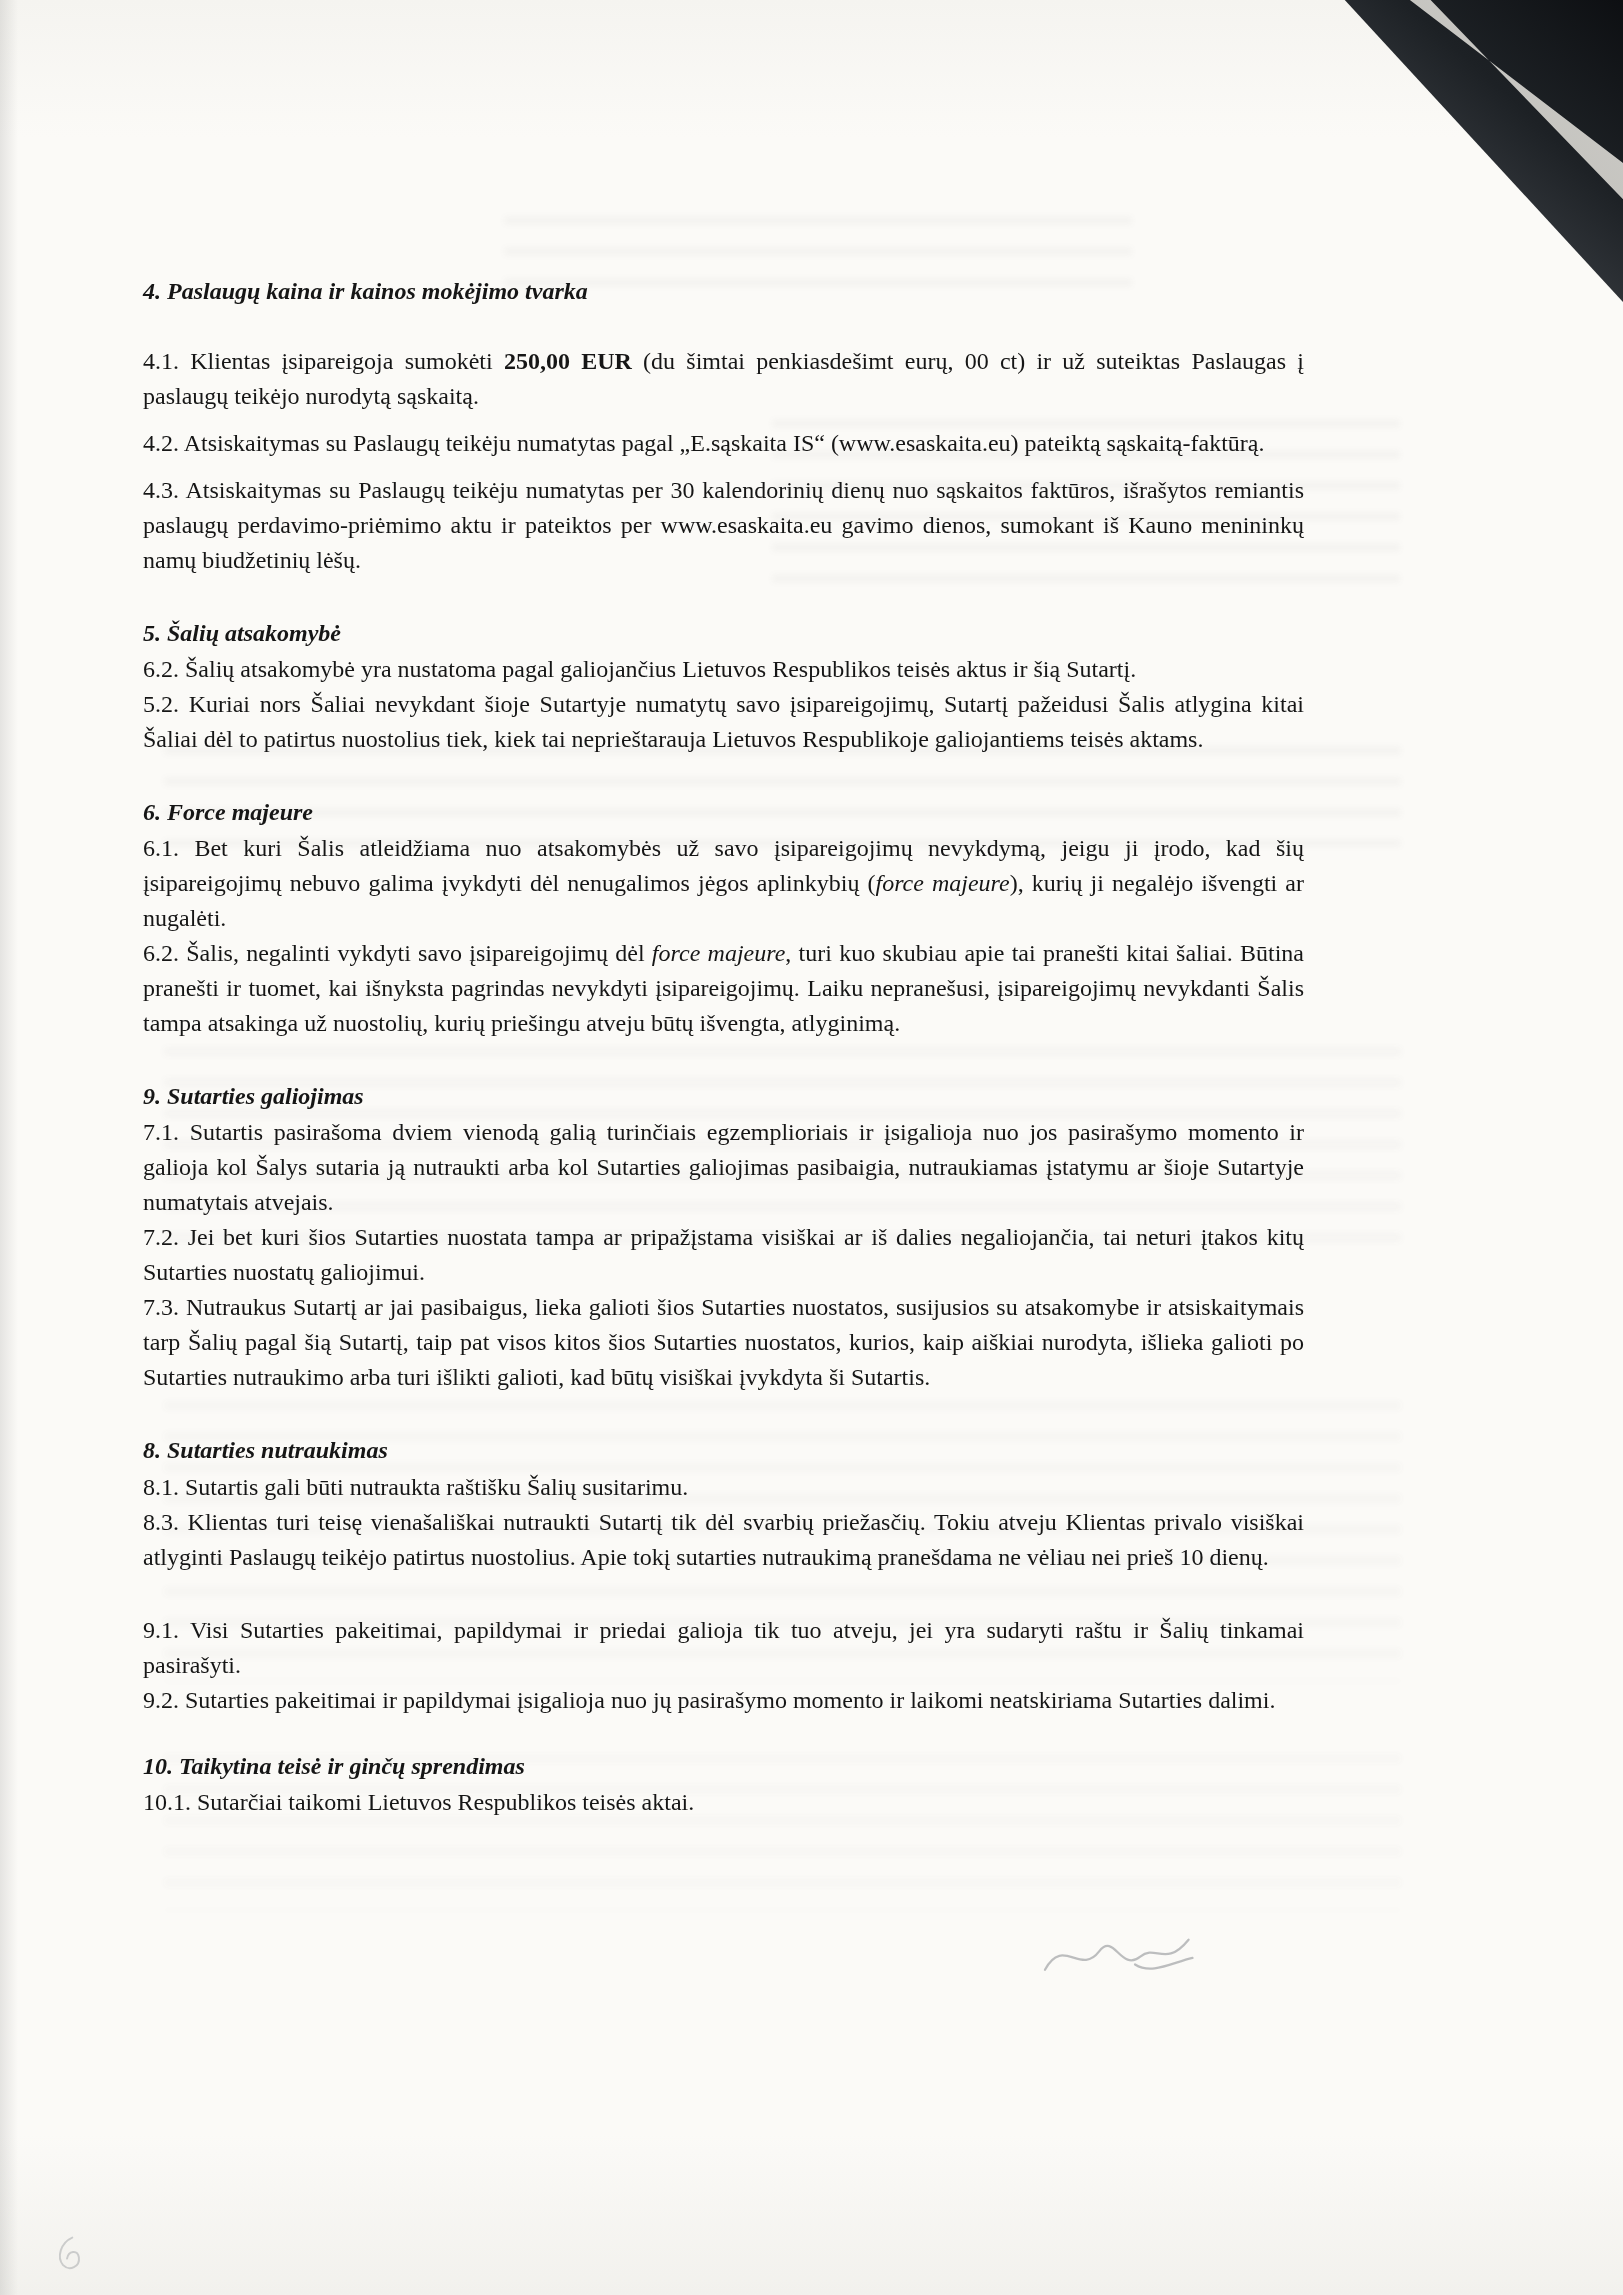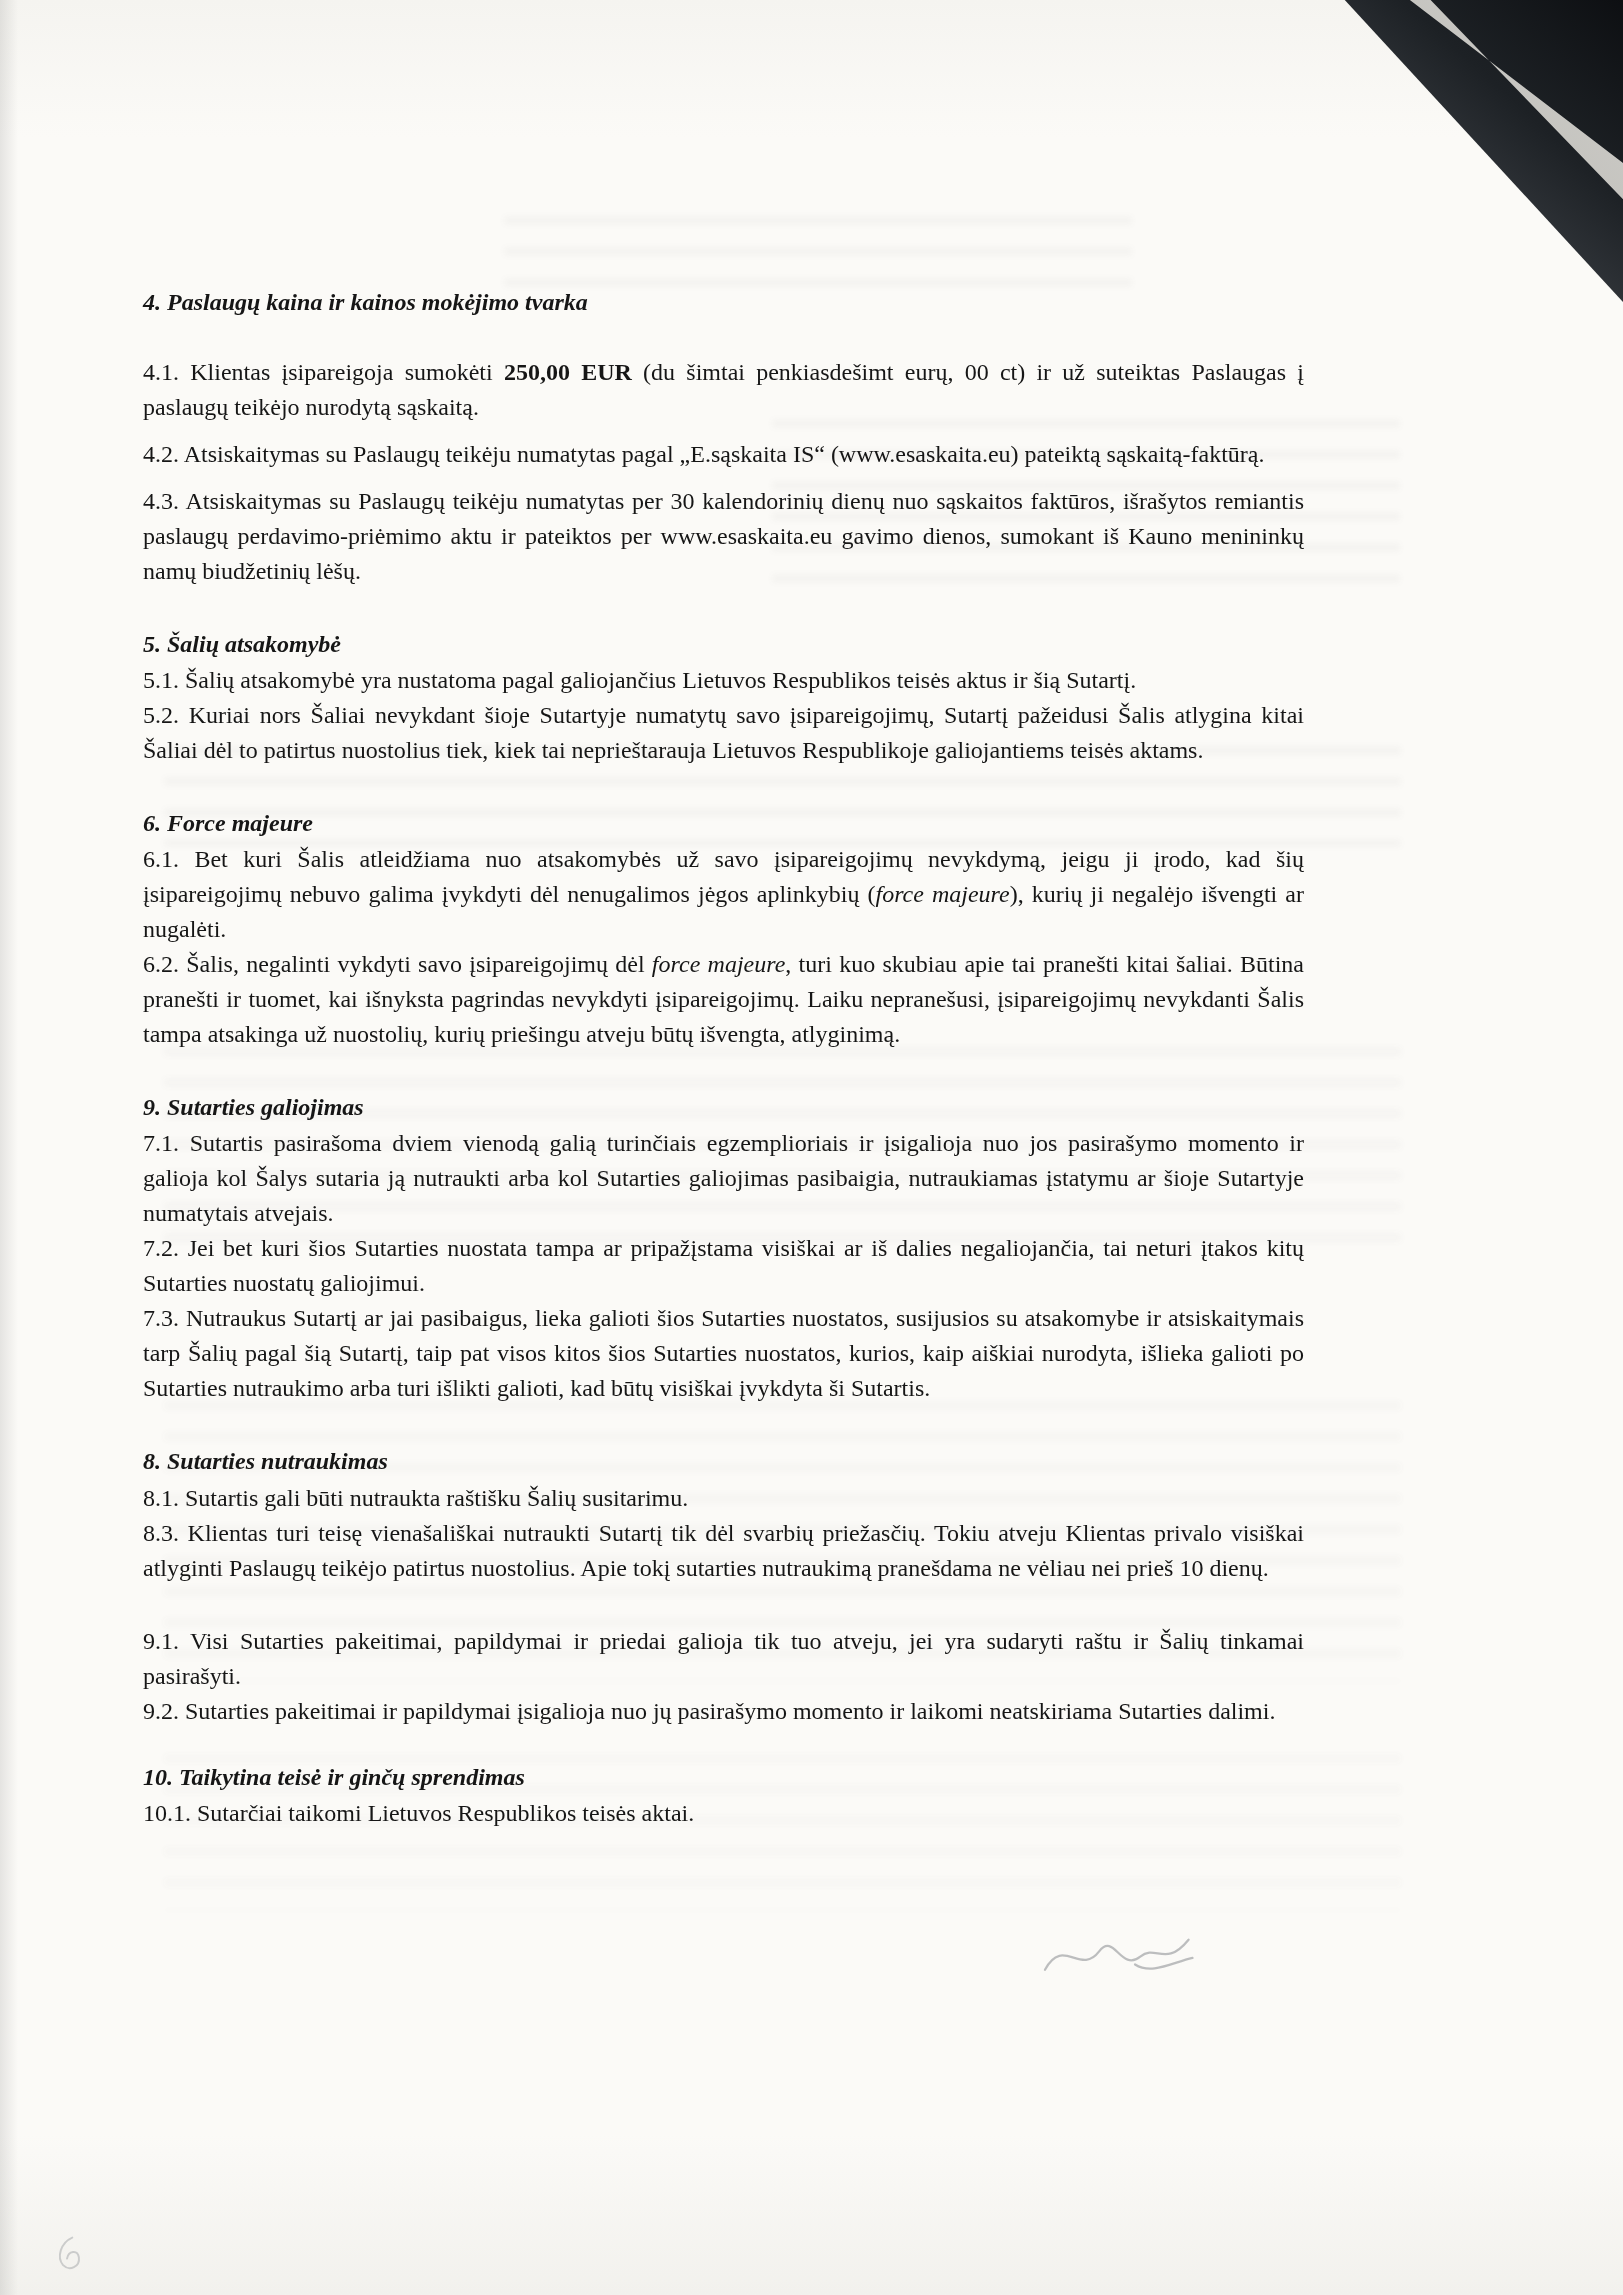--- a/index.html
+++ b/index.html
@@ -60,21 +60,21 @@
     line-height: 35px;
     z-index: 2;
   }
   h3.heading {
     font-size: 24px; line-height: 35px;
     font-weight: bold; font-style: italic;
     margin: 0 0 1.3px 0;
   }
   .para { margin: 0; }
   .section { margin-top: 38px; }
-  .section-4 { margin-top: 11px; }
+  .section-4 { margin-top: 0; }
   .section-4 h3.heading { margin-bottom: 35px; }
   .section-4 .para { margin: 0 0 11.8px 0; }
   .section-4 .para:last-child { margin-bottom: 0; }
   .section-10 { margin-top: 31px; }
   .amount { font-weight: bold; }
   .term { font-style: italic; }
 
   .signature-mark { position: absolute; left: 1037px; top: 1924px; z-index: 2; opacity: .55; }
   .corner-note { position: absolute; left: 46px; top: 2231px; z-index: 2; opacity: .45; }
 </style>
@@ -99,21 +99,21 @@
 
     <section class="section section-4">
       <h3 class="heading">4. Paslaugų kaina ir kainos mokėjimo tvarka</h3>
       <p class="para"><span>4.1. Klientas įsipareigoja sumokėti </span><span class="amount">250,00 EUR</span><span> (du šimtai penkiasdešimt eurų, 00 ct) ir už suteiktas Paslaugas į paslaugų teikėjo nurodytą sąskaitą.</span></p>
       <p class="para">4.2. Atsiskaitymas su Paslaugų teikėju numatytas pagal „E.sąskaita IS“ (www.esaskaita.eu) pateiktą sąskaitą-faktūrą.</p>
       <p class="para">4.3. Atsiskaitymas su Paslaugų teikėju numatytas per 30 kalendorinių dienų nuo sąskaitos faktūros, išrašytos remiantis paslaugų perdavimo-priėmimo aktu ir pateiktos per www.esaskaita.eu gavimo dienos, sumokant iš Kauno menininkų namų biudžetinių lėšų.</p>
     </section>
 
     <section class="section section-5">
       <h3 class="heading">5. Šalių atsakomybė</h3>
-      <p class="para">5.1. Šalių atsakomybė yra nustatoma pagal galiojančius Lietuvos Respublikos teisės aktus ir šią Sutartį.</p>
+      <p class="para">6.2. Šalių atsakomybė yra nustatoma pagal galiojančius Lietuvos Respublikos teisės aktus ir šią Sutartį.</p>
       <p class="para">5.2. Kuriai nors Šaliai nevykdant šioje Sutartyje numatytų savo įsipareigojimų, Sutartį pažeidusi Šalis atlygina kitai Šaliai dėl to patirtus nuostolius tiek, kiek tai neprieštarauja Lietuvos Respublikoje galiojantiems teisės aktams.</p>
     </section>
 
     <section class="section section-6">
       <h3 class="heading">6. Force majeure</h3>
       <p class="para"><span>6.1. Bet kuri Šalis atleidžiama nuo atsakomybės už savo įsipareigojimų nevykdymą, jeigu ji įrodo, kad šių įsipareigojimų nebuvo galima įvykdyti dėl nenugalimos jėgos aplinkybių (</span><span class="term">force majeure</span><span>), kurių ji negalėjo išvengti ar nugalėti.</span></p>
       <p class="para"><span>6.2. Šalis, negalinti vykdyti savo įsipareigojimų dėl </span><span class="term">force majeure</span><span>, turi kuo skubiau apie tai pranešti kitai šaliai. Būtina pranešti ir tuomet, kai išnyksta pagrindas nevykdyti įsipareigojimų. Laiku nepranešusi, įsipareigojimų nevykdanti Šalis tampa atsakinga už nuostolių, kurių priešingu atveju būtų išvengta, atlyginimą.</span></p>
     </section>
 
     <section class="section section-7">

